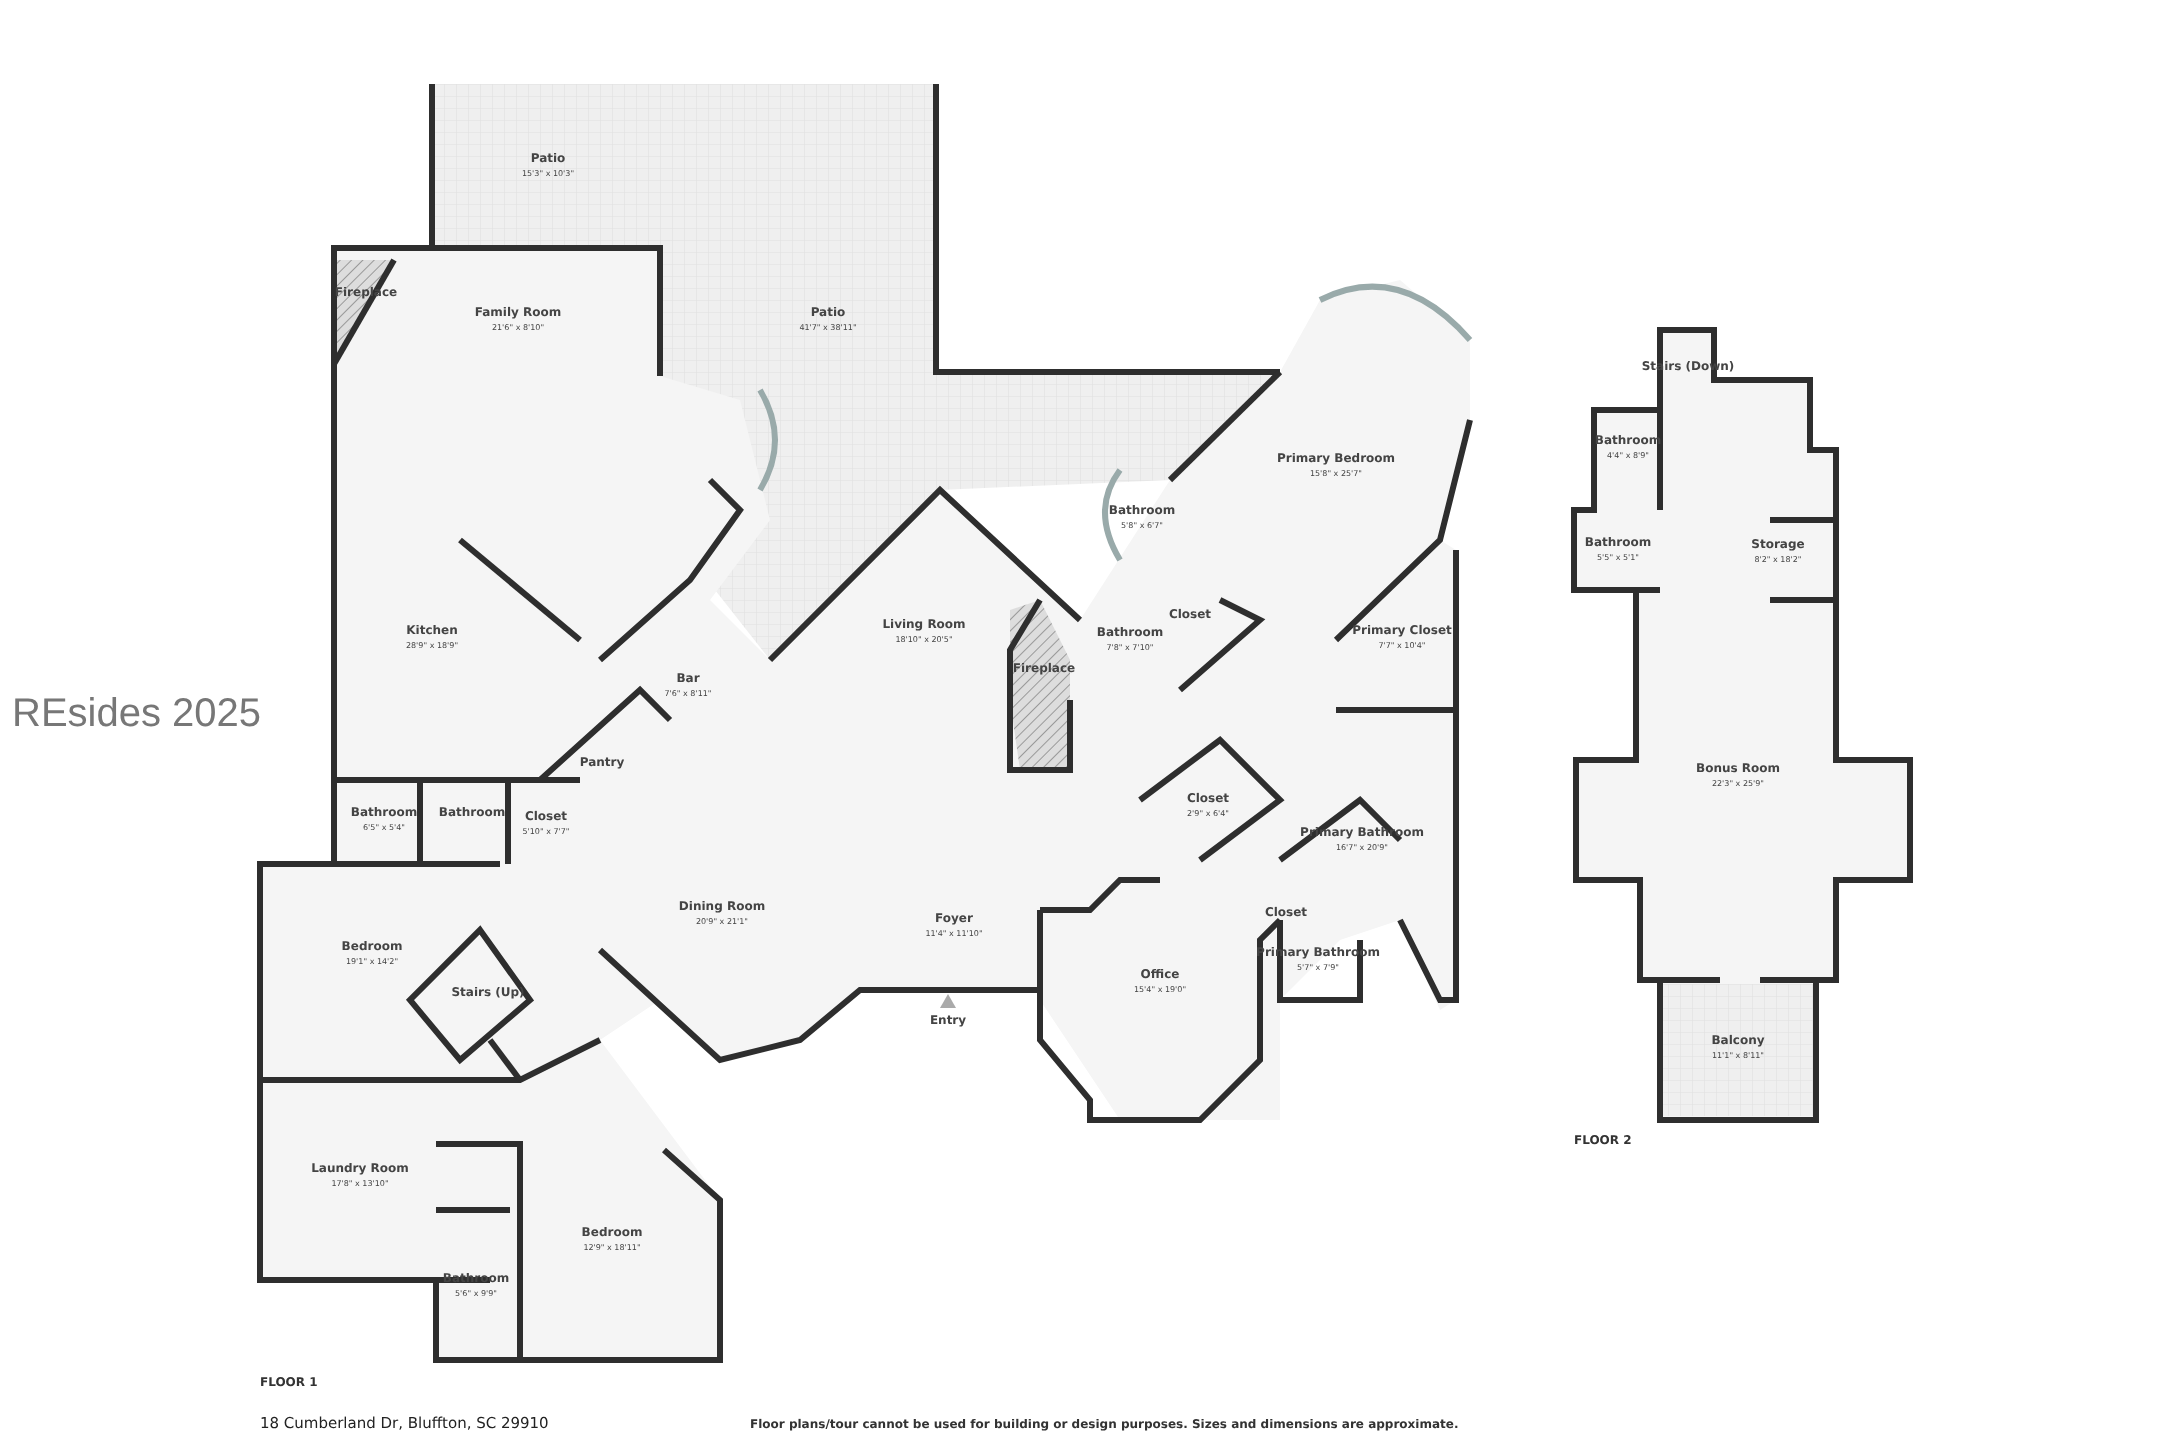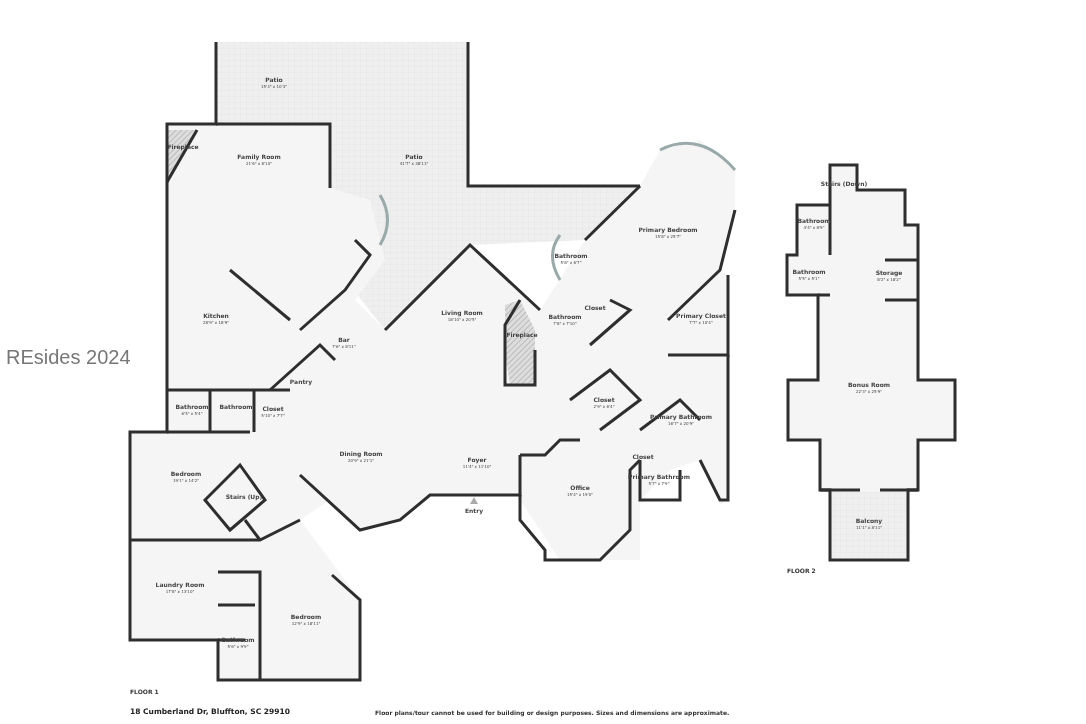--- a/index.html
+++ b/index.html
@@ -3,21 +3,21 @@
 <meta charset="utf-8">
 <style>
   html,body{margin:0;padding:0;background:#fff;}
   body{width:1086px;height:724px;position:relative;overflow:hidden;font-family:"DejaVu Sans",sans-serif;}
   svg{position:absolute;left:0;top:0;}
   .lbl{position:absolute;text-align:center;color:#444;transform:translate(-50%,-50%);white-space:nowrap;}
   .lbl .n{font-size:6px;font-weight:bold;display:block;line-height:8px;}
   .lbl .d{font-size:4px;display:block;line-height:6px;}
   .watermark{position:absolute;left:6px;top:346px;font-family:"Liberation Sans",sans-serif;font-size:20px;color:#777;}
   .floor{position:absolute;font-size:6px;font-weight:bold;color:#333;}
-  .addr{position:absolute;left:130px;top:707px;font-size:7.5px;font-weight:bold;color:#222;}
+  .addr{position:absolute;left:130px;top:707px;font-size:7.5px;font-weight:normal;color:#222;}
   .disc{position:absolute;left:375px;top:709px;font-size:6px;font-weight:bold;color:#333;}
 </style>
 </head>
 <body>
 
 <svg width="1086" height="724">
   <defs>
     <pattern id="tile" width="6" height="6" patternUnits="userSpaceOnUse">
       <rect width="6" height="6" fill="#efefef"></rect>
       <path d="M0 0H6M0 0V6" stroke="#e0e0e0" stroke-width="0.6"></path>
@@ -213,17 +213,17 @@
     <div class="lbl" style="left: 869px; top: 388px;">
       <span class="n">Bonus Room</span>
       <span class="d">22'3" x 25'9"</span>
     </div>
     <div class="lbl" style="left: 869px; top: 524px;">
       <span class="n">Balcony</span>
       <span class="d">11'1" x 8'11"</span>
     </div>
   </div>
 
-<div class="watermark">REsides 2024</div>
+<div class="watermark">REsides 2025</div>
 <div class="floor" style="left:130px;top:688px">FLOOR 1</div>
 <div class="floor" style="left:787px;top:567px">FLOOR 2</div>
 <div class="addr">18 Cumberland Dr, Bluffton, SC 29910</div>
 <div class="disc">Floor plans/tour cannot be used for building or design purposes. Sizes and dimensions are approximate.</div>
 
 </body></html>

